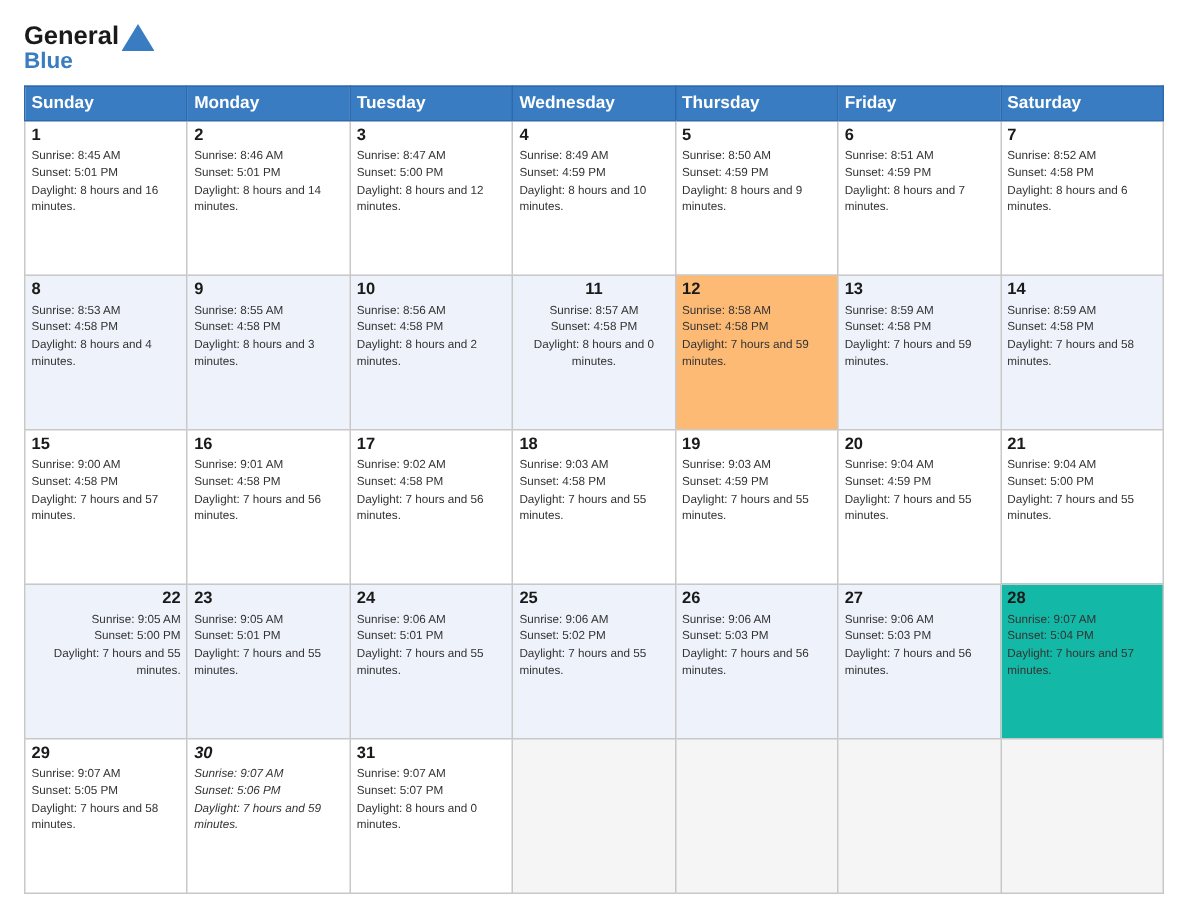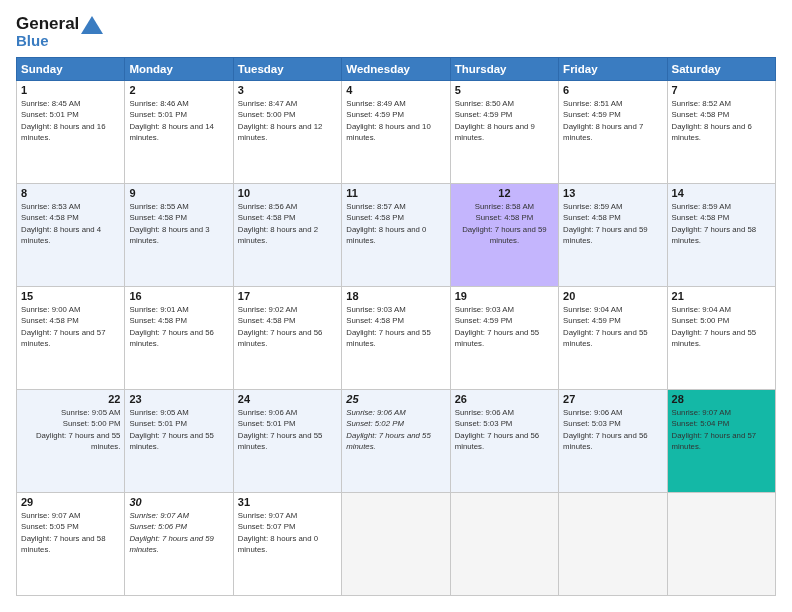--- a/index.html
+++ b/index.html
@@ -155,25 +155,25 @@
         <span class="day-info">Sunrise: 8:53 AM<br>Sunset: 4:58 PM<br>Daylight: 8 hours and 4 minutes.</span>
       </td>
           <td style="background: rgb(238, 243, 251);">
         <span class="day-num">9</span>
         <span class="day-info">Sunrise: 8:55 AM<br>Sunset: 4:58 PM<br>Daylight: 8 hours and 3 minutes.</span>
       </td>
           <td style="background: rgb(238, 243, 251);">
         <span class="day-num">10</span>
         <span class="day-info">Sunrise: 8:56 AM<br>Sunset: 4:58 PM<br>Daylight: 8 hours and 2 minutes.</span>
       </td>
-          <td style="background: rgb(238, 243, 251);">
+          <td style="background: rgb(238, 243, 251); text-align: center;">
         <span class="day-num">11</span>
         <span class="day-info">Sunrise: 8:57 AM<br>Sunset: 4:58 PM<br>Daylight: 8 hours and 0 minutes.</span>
       </td>
-          <td style="background: #c4b5fd; text-align: center;">
+          <td style="background: #fdba74;">
         <span class="day-num">12</span>
         <span class="day-info">Sunrise: 8:58 AM<br>Sunset: 4:58 PM<br>Daylight: 7 hours and 59 minutes.</span>
       </td>
           <td style="background: rgb(238, 243, 251);">
         <span class="day-num">13</span>
         <span class="day-info">Sunrise: 8:59 AM<br>Sunset: 4:58 PM<br>Daylight: 7 hours and 59 minutes.</span>
       </td>
           <td style="background: rgb(238, 243, 251);">
         <span class="day-num">14</span>
         <span class="day-info">Sunrise: 8:59 AM<br>Sunset: 4:58 PM<br>Daylight: 7 hours and 58 minutes.</span>
@@ -215,21 +215,21 @@
         <span class="day-info">Sunrise: 9:05 AM<br>Sunset: 5:00 PM<br>Daylight: 7 hours and 55 minutes.</span>
       </td>
           <td style="background: rgb(238, 243, 251); margin-left: 20px;">
         <span class="day-num">23</span>
         <span class="day-info">Sunrise: 9:05 AM<br>Sunset: 5:01 PM<br>Daylight: 7 hours and 55 minutes.</span>
       </td>
           <td style="background: rgb(238, 243, 251);">
         <span class="day-num">24</span>
         <span class="day-info">Sunrise: 9:06 AM<br>Sunset: 5:01 PM<br>Daylight: 7 hours and 55 minutes.</span>
       </td>
-          <td style="background: rgb(238, 243, 251); font-style: italic;">
+          <td style="background: rgb(238, 243, 251);">
         <span class="day-num">25</span>
         <span class="day-info">Sunrise: 9:06 AM<br>Sunset: 5:02 PM<br>Daylight: 7 hours and 55 minutes.</span>
       </td>
           <td style="background: rgb(238, 243, 251);">
         <span class="day-num">26</span>
         <span class="day-info">Sunrise: 9:06 AM<br>Sunset: 5:03 PM<br>Daylight: 7 hours and 56 minutes.</span>
       </td>
           <td style="background: rgb(238, 243, 251);">
         <span class="day-num">27</span>
         <span class="day-info">Sunrise: 9:06 AM<br>Sunset: 5:03 PM<br>Daylight: 7 hours and 56 minutes.</span>

